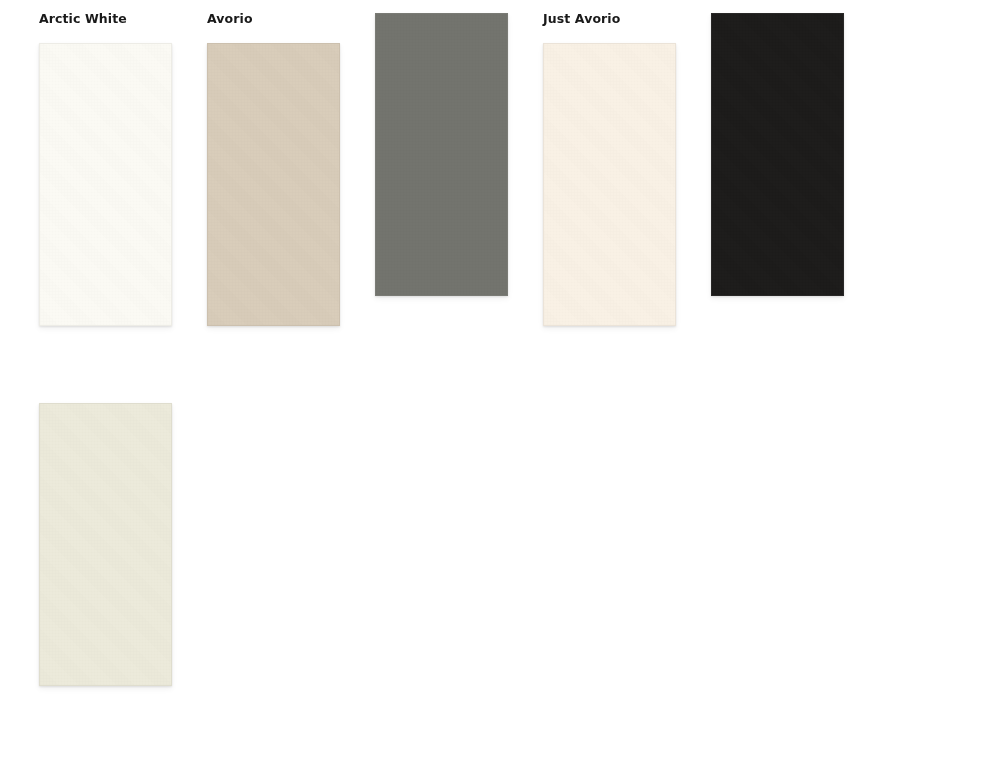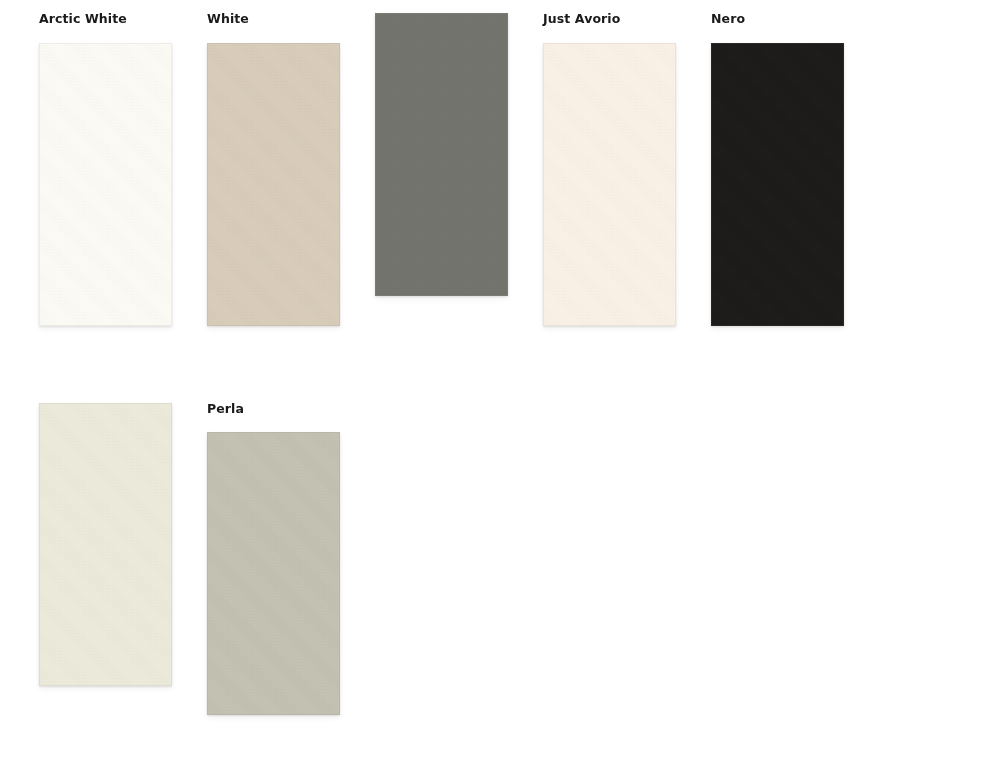--- a/index.html
+++ b/index.html
@@ -84,21 +84,21 @@
 <div class="swatch-gallery">
     <div class="swatch-card">
       <div class="swatch-label">Arctic White</div>
       <div class="swatch-chip-wrap">
         <div class="swatch-chip" style="background-color: rgb(251, 250, 244);">
           <div class="swatch-texture"></div>
         </div>
       </div>
     </div>
     <div class="swatch-card">
-      <div class="swatch-label">White</div>
+      <div class="swatch-label">Avorio</div>
       <div class="swatch-chip-wrap">
         <div class="swatch-chip" style="background-color: rgb(216, 204, 185);">
           <div class="swatch-texture"></div>
         </div>
       </div>
     </div>
     <div class="swatch-card dark">
       <div class="swatch-chip-wrap">
         <div class="swatch-chip" style="background-color: rgb(114, 115, 109);">
           <div class="swatch-texture"></div>
@@ -107,35 +107,26 @@
     </div>
     <div class="swatch-card">
       <div class="swatch-label">Just Avorio</div>
       <div class="swatch-chip-wrap">
         <div class="swatch-chip" style="background-color: rgb(249, 241, 229);">
           <div class="swatch-texture"></div>
         </div>
       </div>
     </div>
     <div class="swatch-card dark">
-      <div class="swatch-label">Nero</div>
       <div class="swatch-chip-wrap">
         <div class="swatch-chip" style="background-color: rgb(28, 27, 26);">
           <div class="swatch-texture"></div>
         </div>
       </div>
     </div>
     <div class="swatch-card">
       <div class="swatch-chip-wrap">
         <div class="swatch-chip" style="background-color: rgb(236, 234, 218);">
           <div class="swatch-texture"></div>
         </div>
       </div>
     </div>
-    <div class="swatch-card">
-      <div class="swatch-label">Perla</div>
-      <div class="swatch-chip-wrap">
-        <div class="swatch-chip" style="background-color: rgb(195, 193, 177);">
-          <div class="swatch-texture"></div>
-        </div>
-      </div>
-    </div>
   </div>
 
 </body></html>

